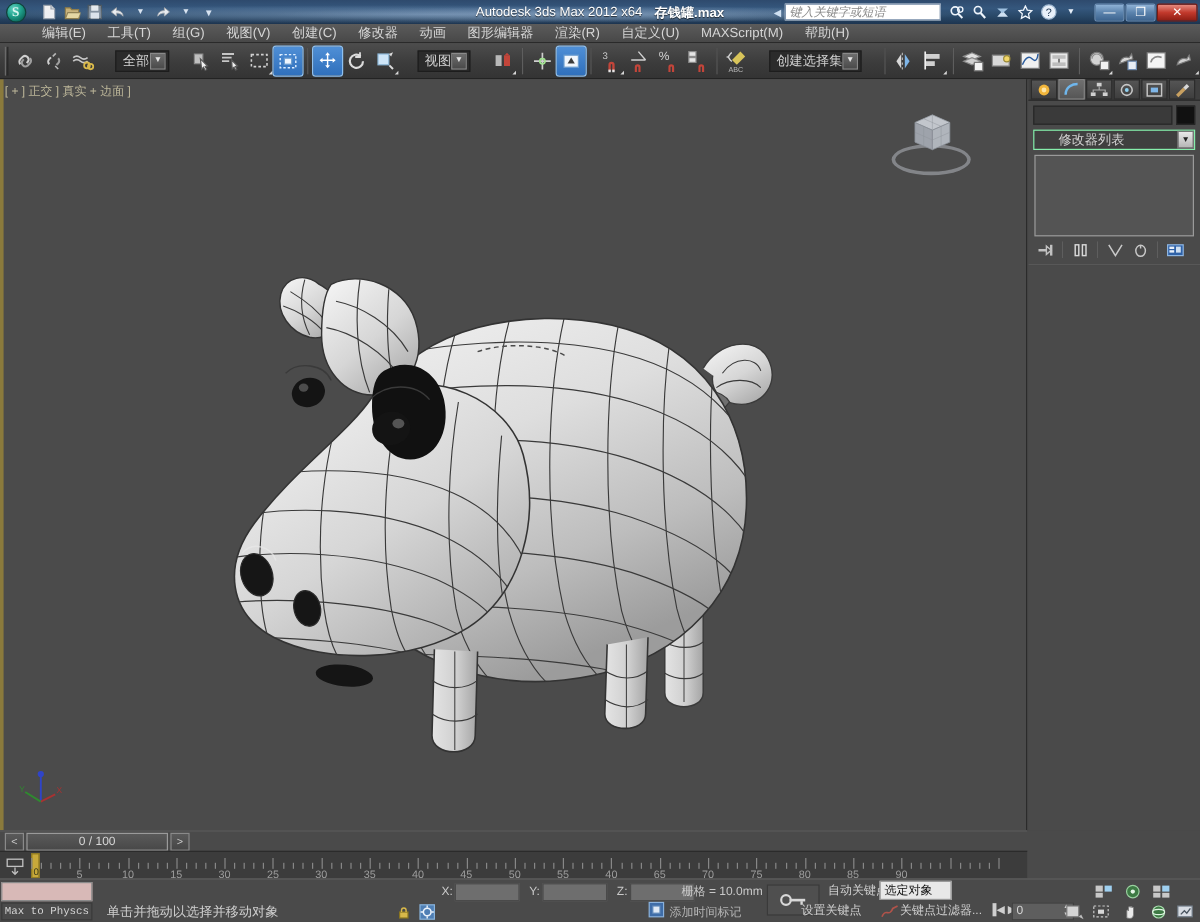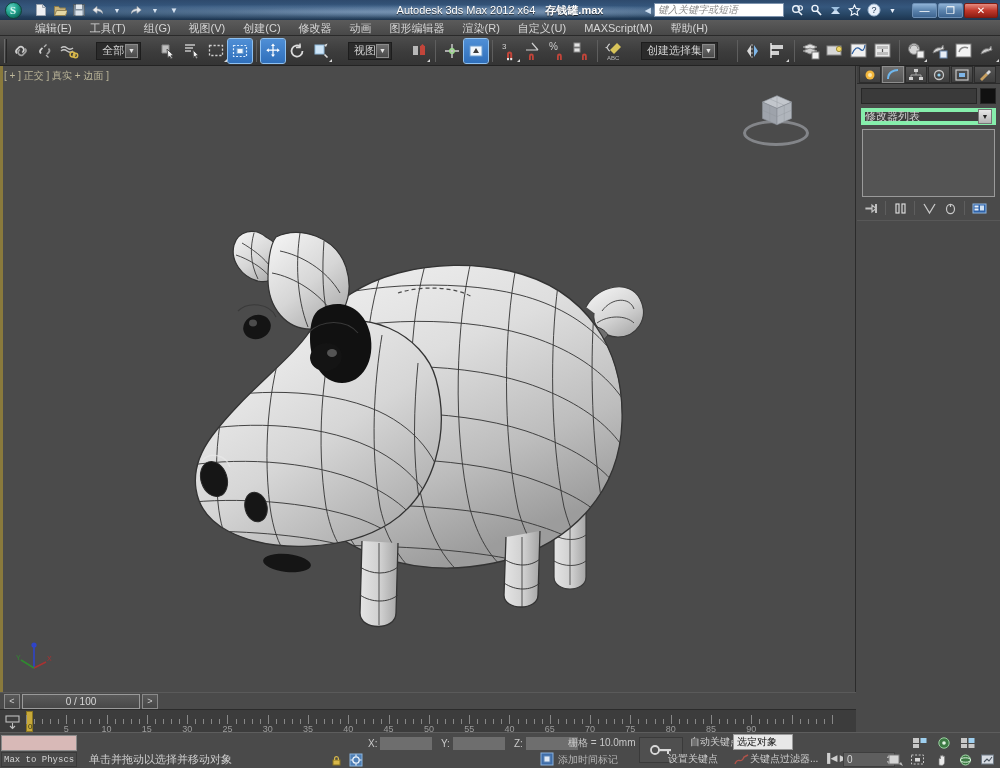--- a/index.html
+++ b/index.html
@@ -145,22 +145,22 @@
   }
   .cp-tab {
     width:22px; height:17px; display:flex; align-items:center; justify-content:center;
     background: linear-gradient(180deg,#555,#3e3e3e); border:1px solid #2c2c2c;
   }
   .cp-tab.sel { background: linear-gradient(180deg,#6f6f6f,#565656); border-color:#8d8d8d; }
   .cp-namerow { display:flex; align-items:center; padding:4px 4px 2px 4px; gap:3px; }
   .cp-name { flex:1; height:16px; background:#3a3a3a; border:1px solid #272727; }
   .cp-color { width:16px; height:16px; background:#111; border:1px solid #272727; }
   .cp-modlist {
-    margin:2px 4px 3px 4px; height:17px; background:#3f3f3f; border:4px solid #86efac;
-    display:flex; align-items:center; justify-content:space-between; padding-left:0;
+    margin:2px 4px 3px 4px; height:17px; background:#3f3f3f; border:1px solid #86efac;
+    display:flex; align-items:center; justify-content:space-between; padding-left:20px;
     color:#d0d0d0; font-size:11px;
   }
   .cp-modlist .arw {
     width:14px;height:15px; background:linear-gradient(180deg,#e8e8e8,#b4b4b4);
     border:1px solid #777; display:flex;align-items:center;justify-content:center;
     color:#222; font-size:7px;
   }
   .cp-btngrid { margin:1px 4px; display:grid; grid-template-columns:1fr 1fr; gap:1px; }
   .cp-btn {
     height:17px; background:#4a4a4a; border:1px solid #383838;

